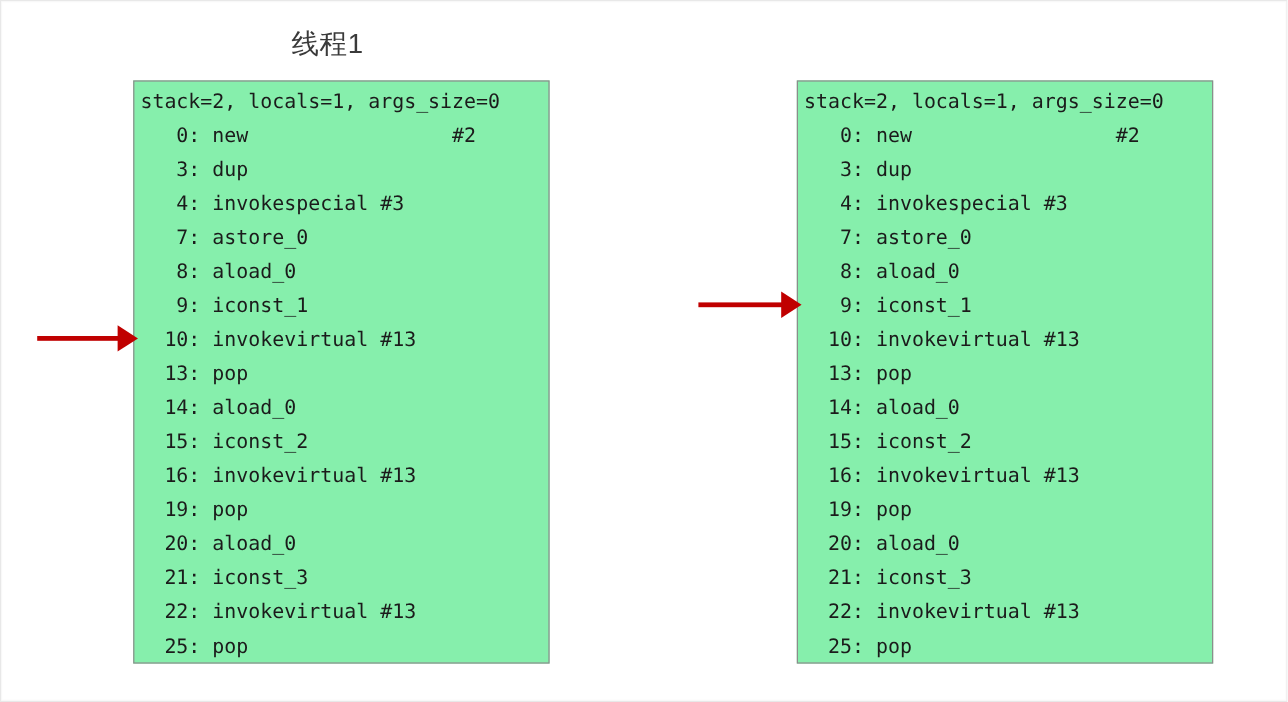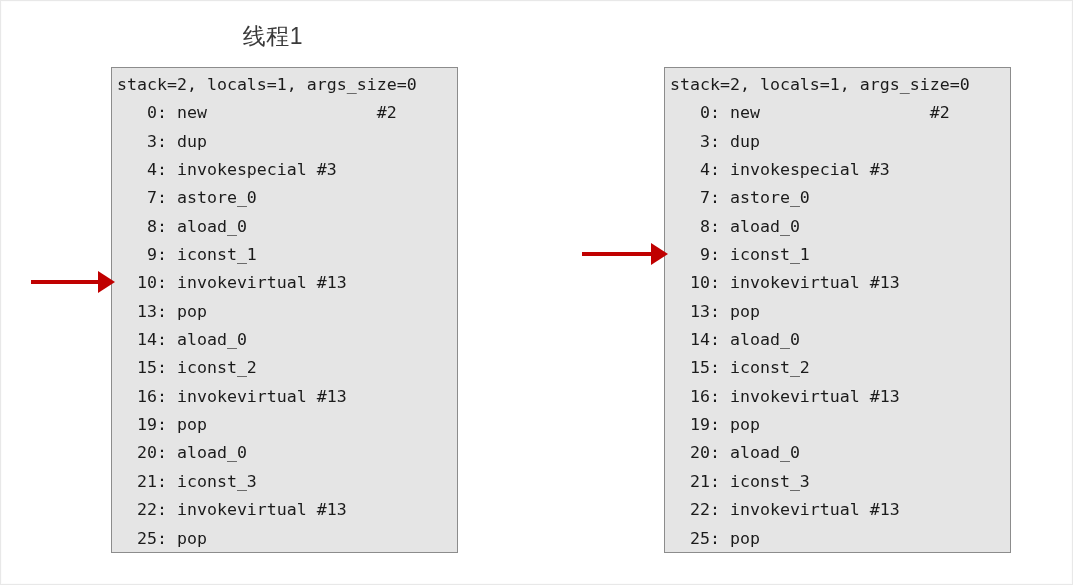--- a/index.html
+++ b/index.html
@@ -43,21 +43,21 @@
     white-space: nowrap;
   }
 
   .code-box {
     position: absolute;
     top: 66px;
     left: 48px;
     width: 347px;
     height: 486px;
     box-sizing: border-box;
-    background: #e5e5e5;
+    background: #86efac;
     border: 1.6px solid #8c8c8c;
     padding: 3px 0 0 5px;
     overflow: hidden;
   }
 
   .code-line {
     font-family: "DejaVu Sans Mono", "Liberation Mono", monospace;
     font-size: 16.6px;
     line-height: 28.35px;
     height: 28.35px;

